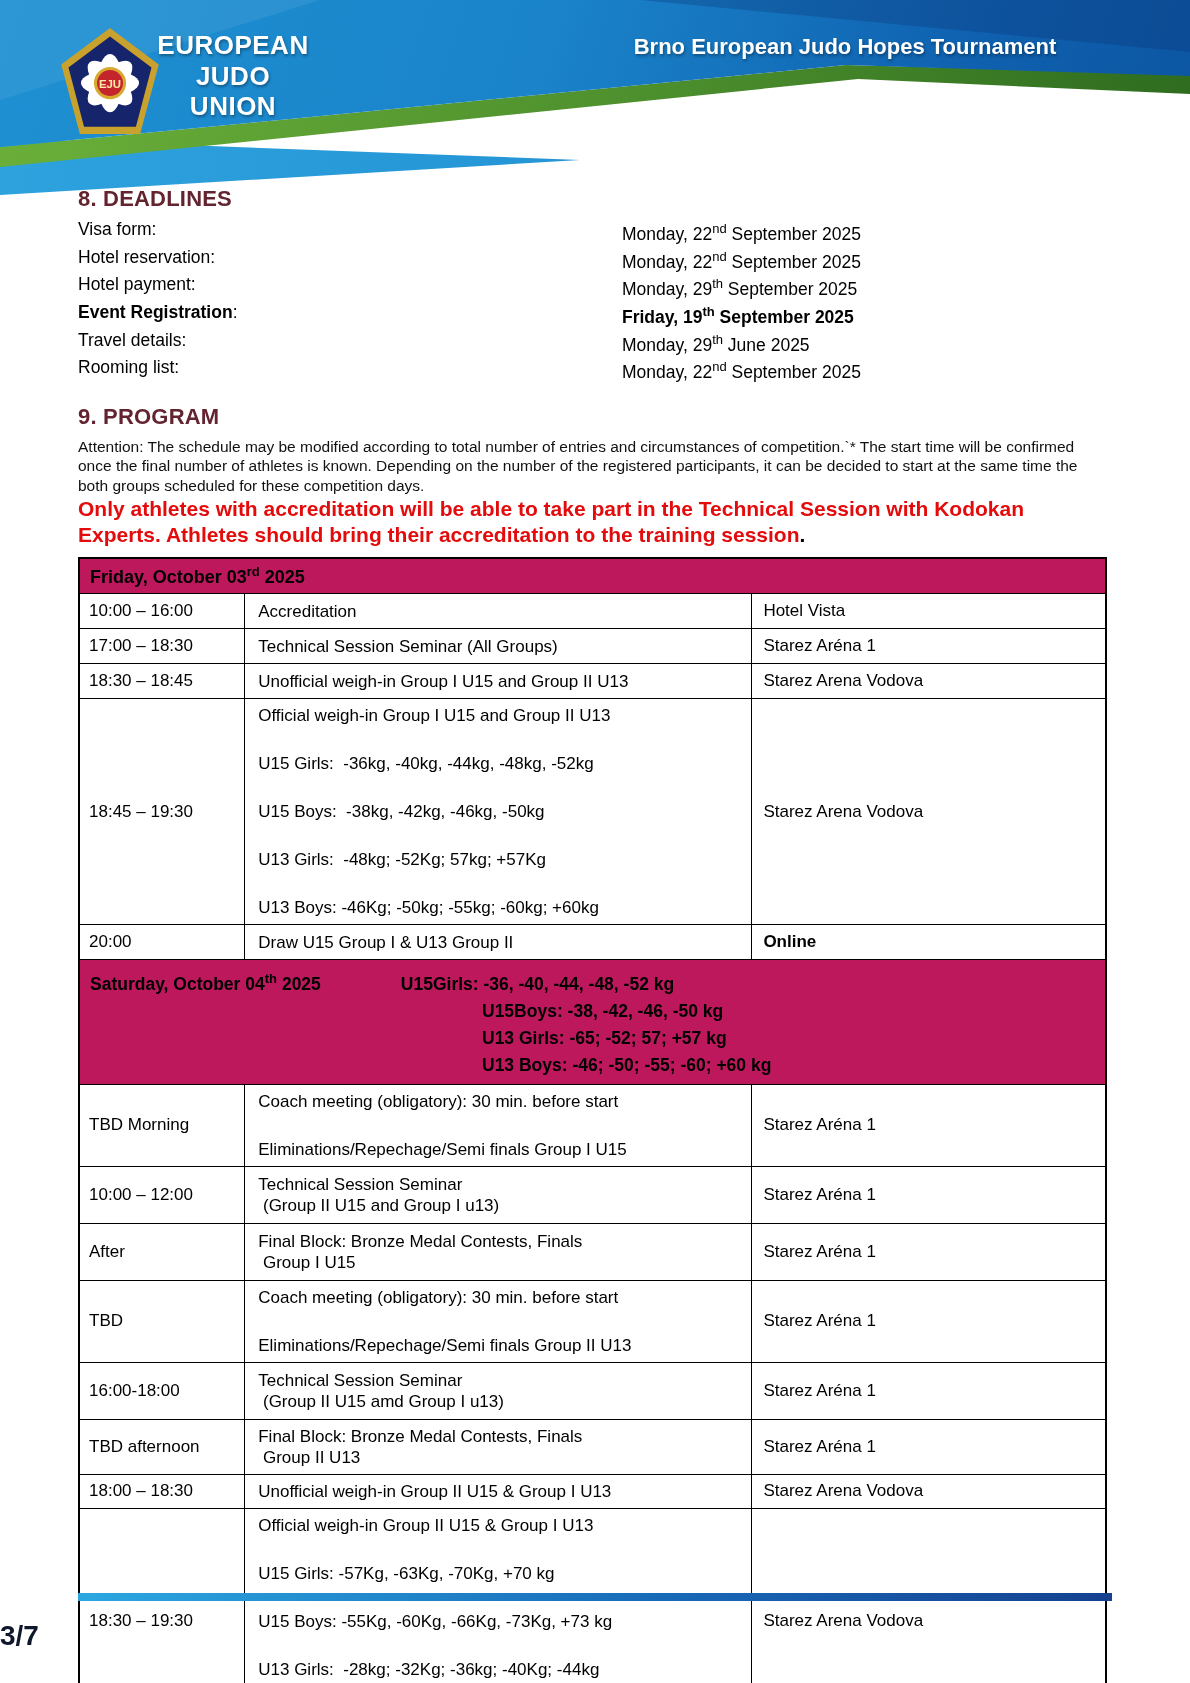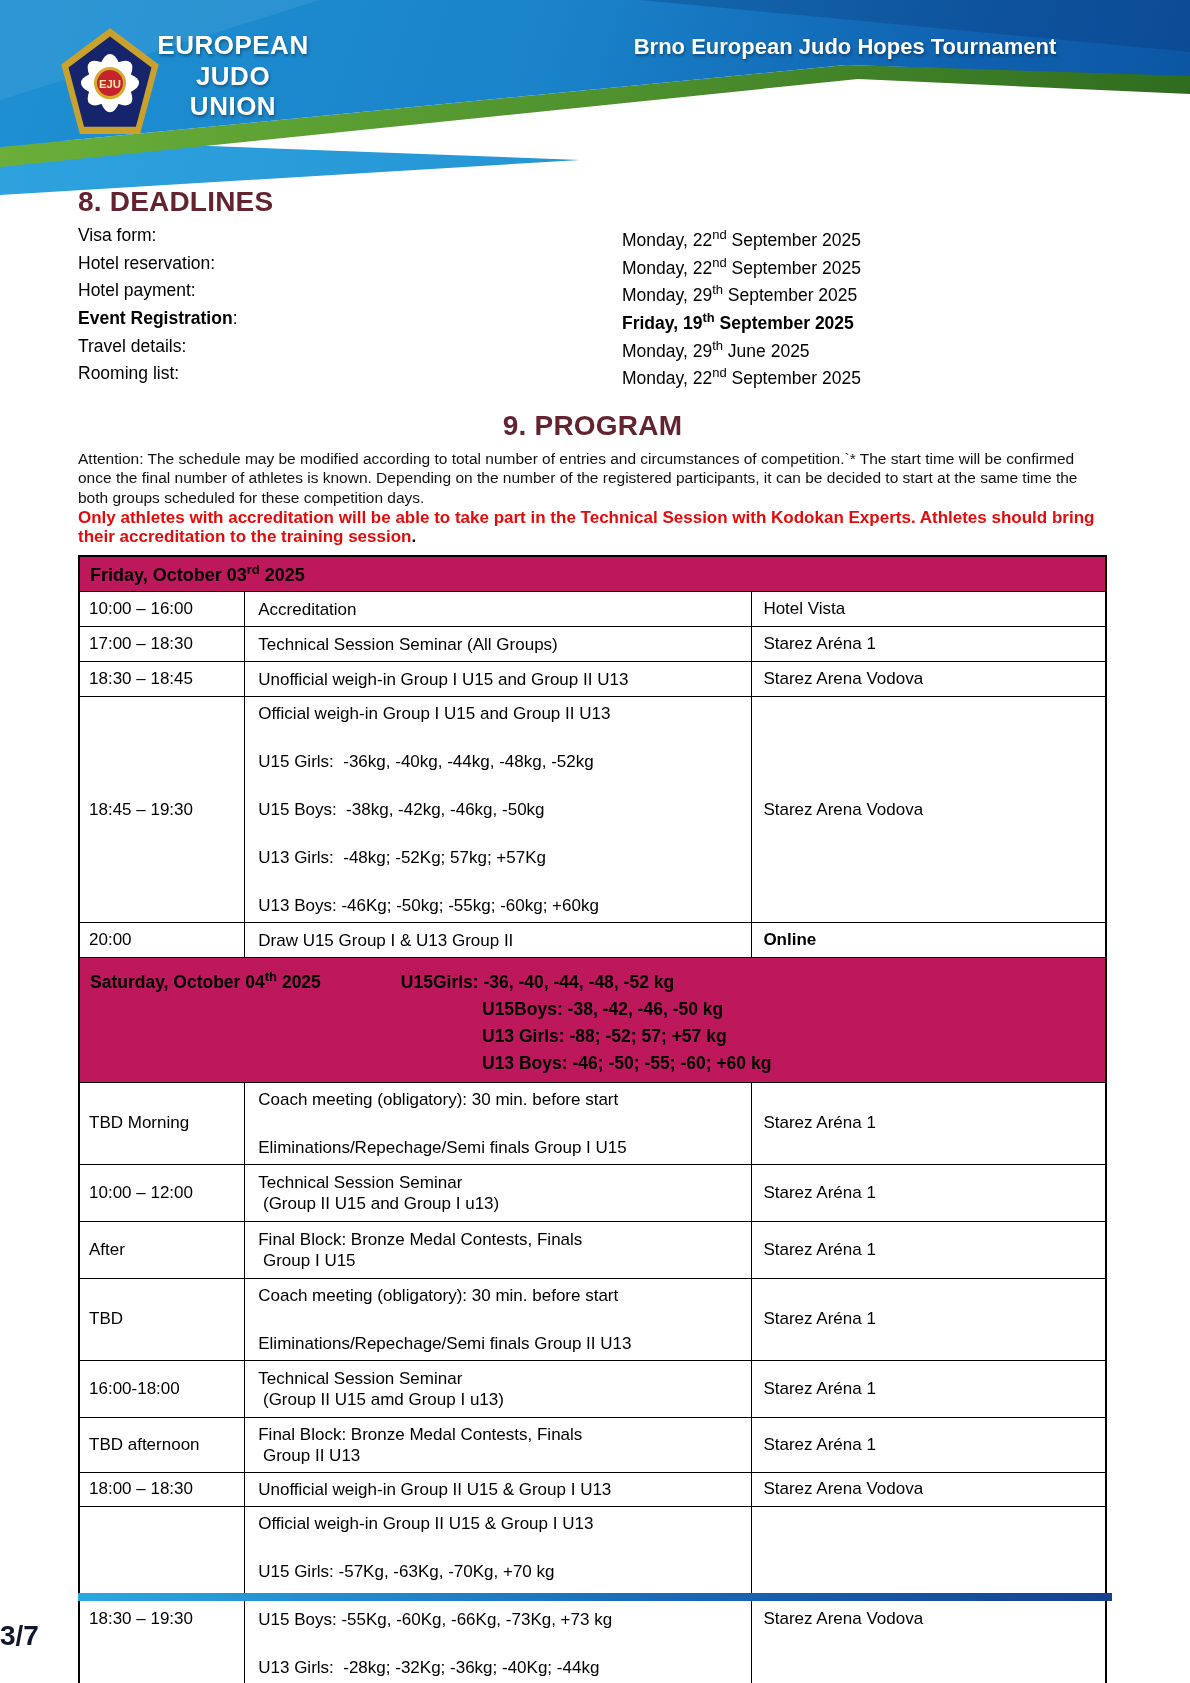--- a/index.html
+++ b/index.html
@@ -20,31 +20,31 @@
 
   .logo-svg { position:absolute; left:58px; top:26px; }
   .logo-text { position:absolute; left:156px; top:30px; width:154px; text-align:center;
       color:#fff; font-weight:bold; font-size:26px; line-height:1.18; letter-spacing:.5px;
       text-shadow:1px 2px 3px rgba(0,0,0,.35); }
   .banner-title { position:absolute; left:608px; top:34px; width:474px; text-align:center;
       color:#fff; font-weight:bold; font-size:22px; text-shadow:1px 2px 3px rgba(0,0,0,.35); }
 
   
   .content { position:absolute; top:186px; left:78px; width:1029px; }
-  h2.sec { color:#632430; font-size:28px; font-weight:bold; letter-spacing:.2px; }
+  h2.sec { color:#632430; font-size:22px; font-weight:bold; letter-spacing:.2px; }
   .sec-deadlines { margin-bottom:6px; }
-  .sec-program { margin-top:20px; margin-bottom:7px;text-align:center; }
+  .sec-program { margin-top:20px; margin-bottom:7px; }
 
   .dl-row { display:flex; font-size:17.5px; line-height:22.8px; }
   .dl-label { width:544px; flex-shrink:0; }
   .dl-row.bold .dl-label-txt, .dl-row.bold .dl-value { font-weight:bold; }
   sup { font-size:13px; }
 
   .attention { font-size:15.5px; line-height:19.6px; color:#111; white-space:pre-wrap; }
-  .warning { font-size:17px; line-height:19px; font-weight:bold; color:#e30b0b; white-space:pre-wrap; }
+  .warning { font-size:21px; line-height:26px; font-weight:bold; color:#e30b0b; white-space:pre-wrap; }
   .warning .blk { color:#000; }
 
   
   table.sched { border-collapse:collapse; width:1029px; margin-top:9px;
       border:2.5px solid #000; font-size:17px; }
   table.sched td { border:1.5px solid #000; vertical-align:middle; }
   td.cell-time { padding:4px 4px 4px 9px; }
   td.cell-desc { padding:6px 8px 6px 13px; }
   td.cell-place { padding:4px 4px 4px 11px; }
   td.cell-place.b { font-weight:bold; }
@@ -185,21 +185,21 @@
               <div class="cell-line">Draw U15 Group I &amp; U13 Group II</div>
             </td>
             <td class="cell-place b">Online</td>
           </tr>
         </tbody>
       <tbody>
         <tr class="day-head h2">
           <td colspan="3">
             <div class="d2l1"><span class="d2date"><span>Saturday, October 04</span><sup>th</sup><span> 2025</span></span><span class="d2w">U15Girls: -36, -40, -44, -48, -52 kg</span></div>
             <div class="d2line">U15Boys: -38, -42, -46, -50 kg</div>
-            <div class="d2line">U13 Girls:  -88; -52; 57; +57 kg</div>
+            <div class="d2line">U13 Girls:  -65; -52; 57; +57 kg</div>
             <div class="d2line">U13 Boys: -46; -50; -55; -60; +60 kg</div>
           </td>
         </tr>
       </tbody>
       <tbody id="day2-rows">
           <tr style="height: 62px;">
             <td class="cell-time">TBD Morning</td>
             <td class="cell-desc">
               <div class="cell-line">Coach meeting (obligatory): 30 min. before start</div>
               <div class="cell-line gap">Eliminations/Repechage/Semi finals Group I U15</div>

